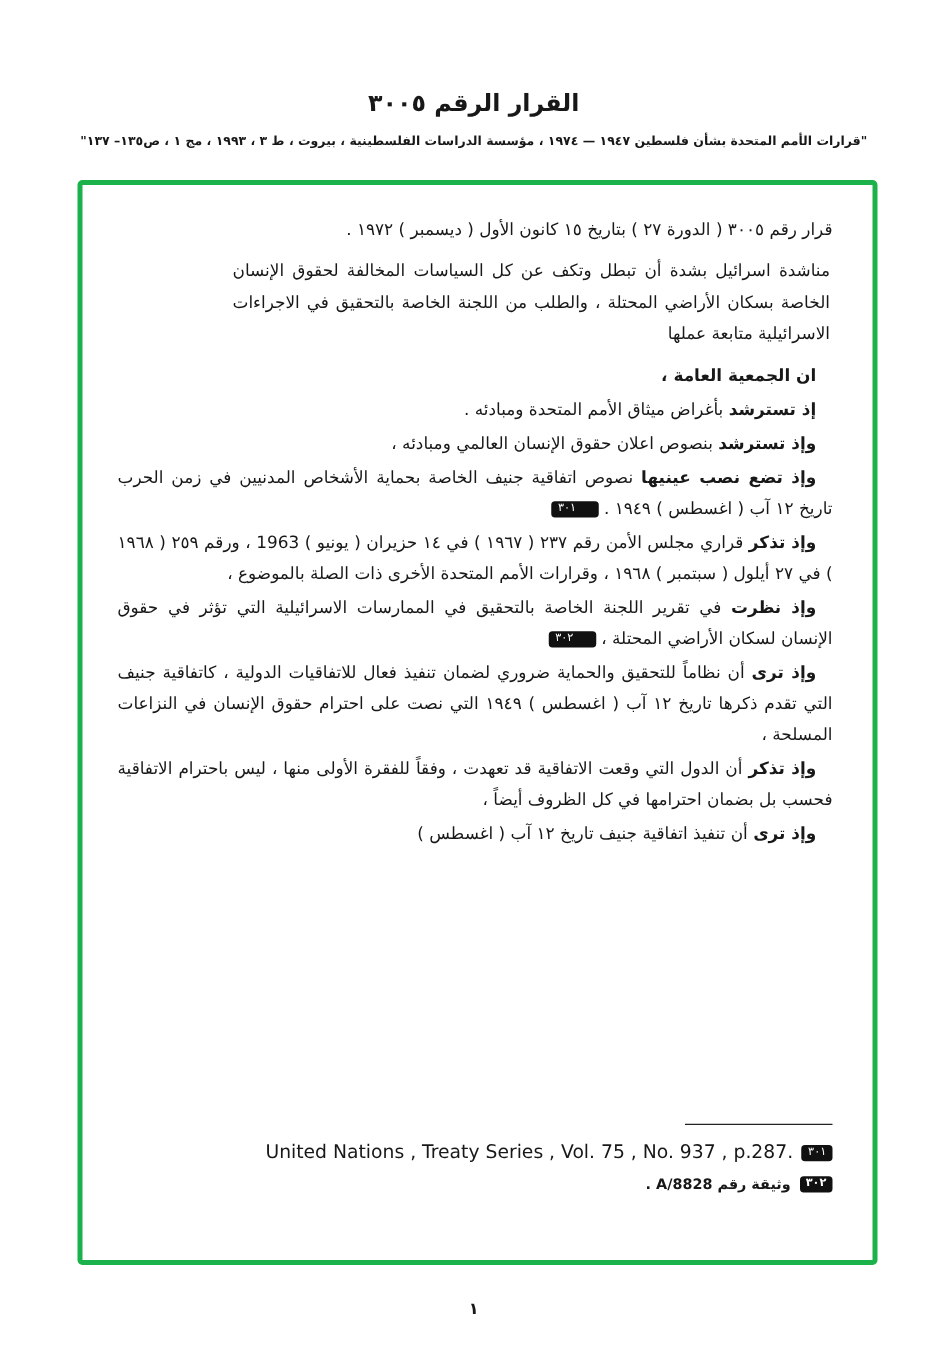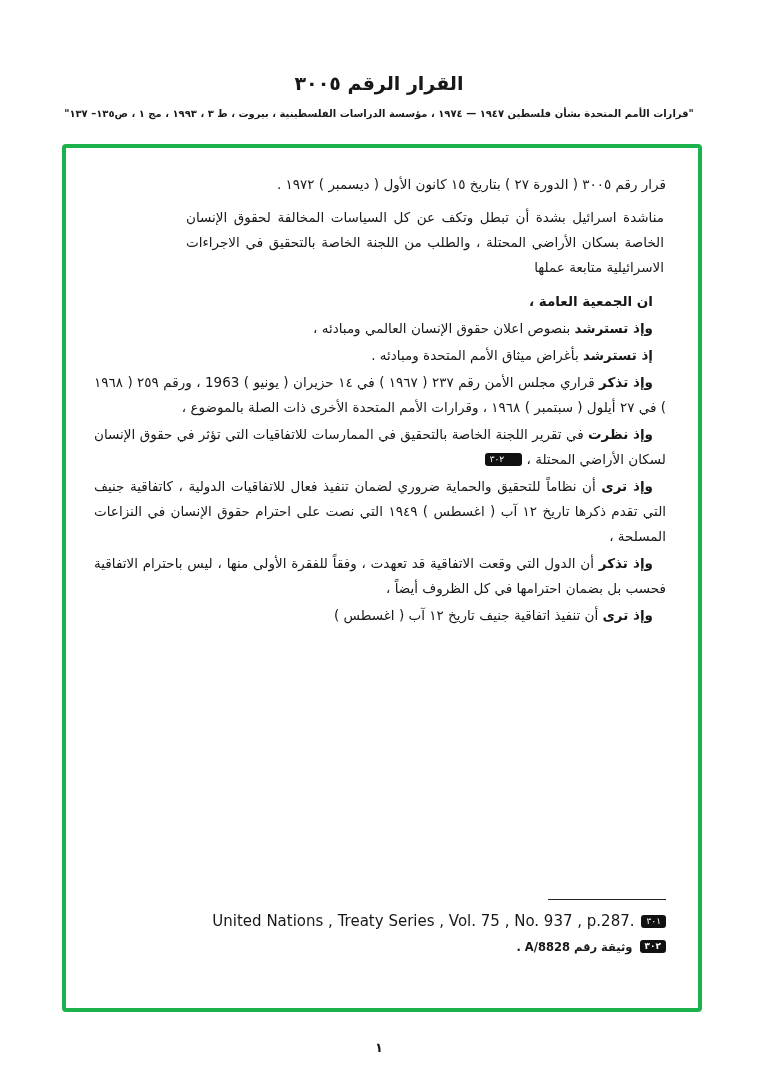--- a/index.html
+++ b/index.html
@@ -100,28 +100,29 @@
 
   <div class="doc-frame">
     <div class="doc-inner">
 
       <p class="intro">قرار رقم ٣٠٠٥ ( الدورة ٢٧ ) بتاريخ ١٥ كانون الأول ( ديسمبر ) ١٩٧٢ .</p>
 
       <p class="heading">مناشدة اسرائيل بشدة أن تبطل وتكف عن كل السياسات المخالفة لحقوق الإنسان الخاصة بسكان الأراضي المحتلة ، والطلب من اللجنة الخاصة بالتحقيق في الاجراءات الاسرائيلية متابعة عملها</p>
 
       <p class="assembly">ان الجمعية العامة ،</p>
 
+      <p class="para"><span class="lead">إذ تسترشد</span><span> بأغراض ميثاق الأمم المتحدة ومبادئه .</span></p>
+
       <p class="para"><span class="lead">وإذ تسترشد</span><span> بنصوص اعلان حقوق الإنسان العالمي ومبادئه ،</span></p>
 
-      <p class="para"><span class="lead">إذ تسترشد</span><span> بأغراض ميثاق الأمم المتحدة ومبادئه .</span></p>
-
+      <p class="para"><span class="lead">وإذ تضع نصب عينيها</span><span> نصوص اتفاقية جنيف الخاصة بحماية الأشخاص المدنيين في زمن الحرب تاريخ ١٢ آب ( اغسطس ) ١٩٤٩ .</span> <span class="fn-badge">٣٠١</span></p>
 
       <p class="para"><span class="lead">وإذ تذكر</span><span> قراري مجلس الأمن رقم ٢٣٧ ( ١٩٦٧ ) في ١٤ حزيران ( يونيو ) 1963 ، ورقم ٢٥٩ ( ١٩٦٨ ) في ٢٧ أيلول ( سبتمبر ) ١٩٦٨ ، وقرارات الأمم المتحدة الأخرى ذات الصلة بالموضوع ،</span></p>
 
-      <p class="para"><span class="lead">وإذ نظرت</span><span> في تقرير اللجنة الخاصة بالتحقيق في الممارسات للاتفاقيات التي تؤثر في حقوق الإنسان لسكان الأراضي المحتلة ،</span> <span class="fn-badge">٣٠٢</span></p>
+      <p class="para"><span class="lead">وإذ نظرت</span><span> في تقرير اللجنة الخاصة بالتحقيق في الممارسات الاسرائيلية التي تؤثر في حقوق الإنسان لسكان الأراضي المحتلة ،</span> <span class="fn-badge">٣٠٢</span></p>
 
       <p class="para"><span class="lead">وإذ ترى</span><span> أن نظاماً للتحقيق والحماية ضروري لضمان تنفيذ فعال للاتفاقيات الدولية ، كاتفاقية جنيف التي تقدم ذكرها تاريخ ١٢ آب ( اغسطس ) ١٩٤٩ التي نصت على احترام حقوق الإنسان في النزاعات المسلحة ،</span></p>
 
       <p class="para"><span class="lead">وإذ تذكر</span><span> أن الدول التي وقعت الاتفاقية قد تعهدت ، وفقاً للفقرة الأولى منها ، ليس باحترام الاتفاقية فحسب بل بضمان احترامها في كل الظروف أيضاً ،</span></p>
 
       <p class="para"><span class="lead">وإذ ترى</span><span> أن تنفيذ اتفاقية جنيف تاريخ ١٢ آب ( اغسطس )</span></p>
 
     </div>
 
     <div class="footnotes">

